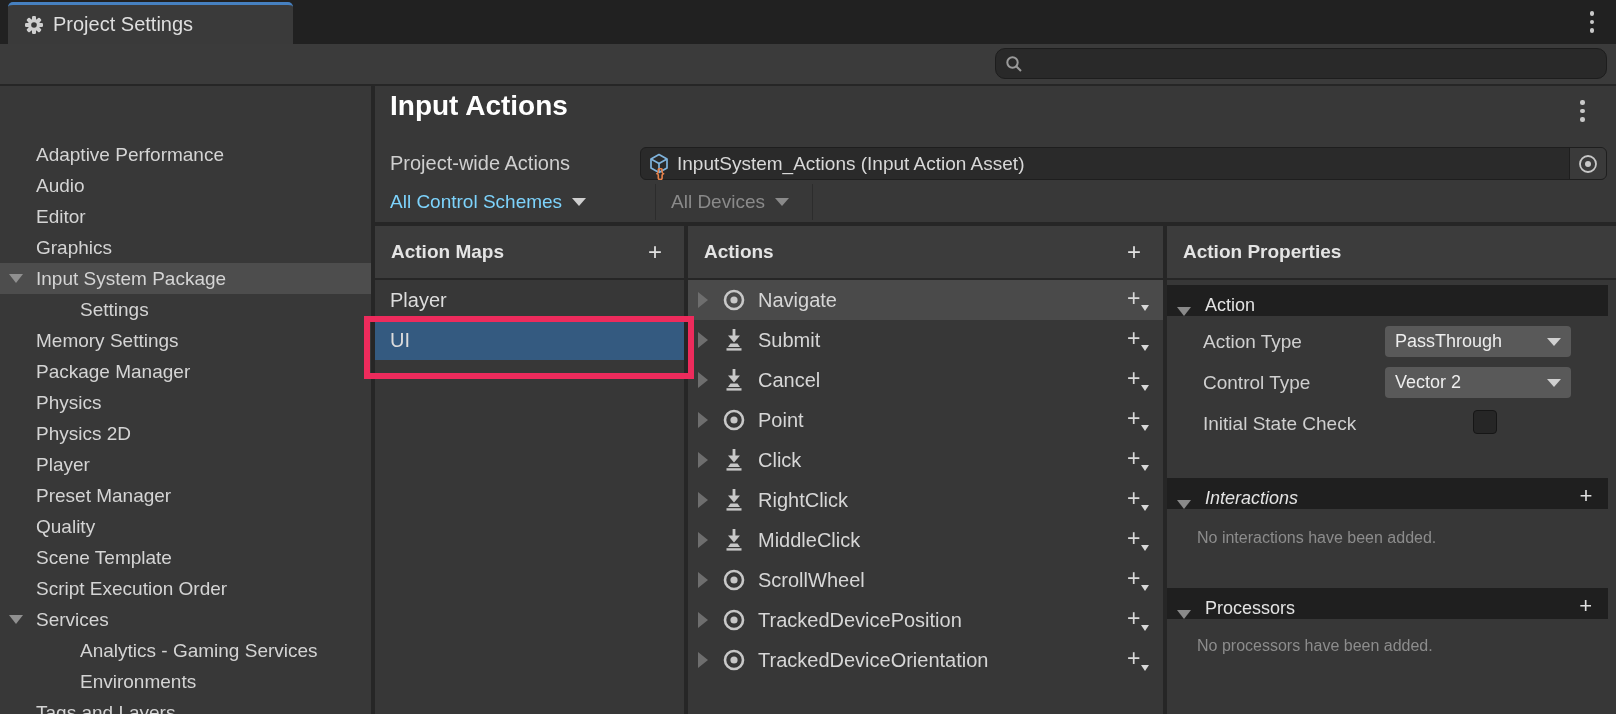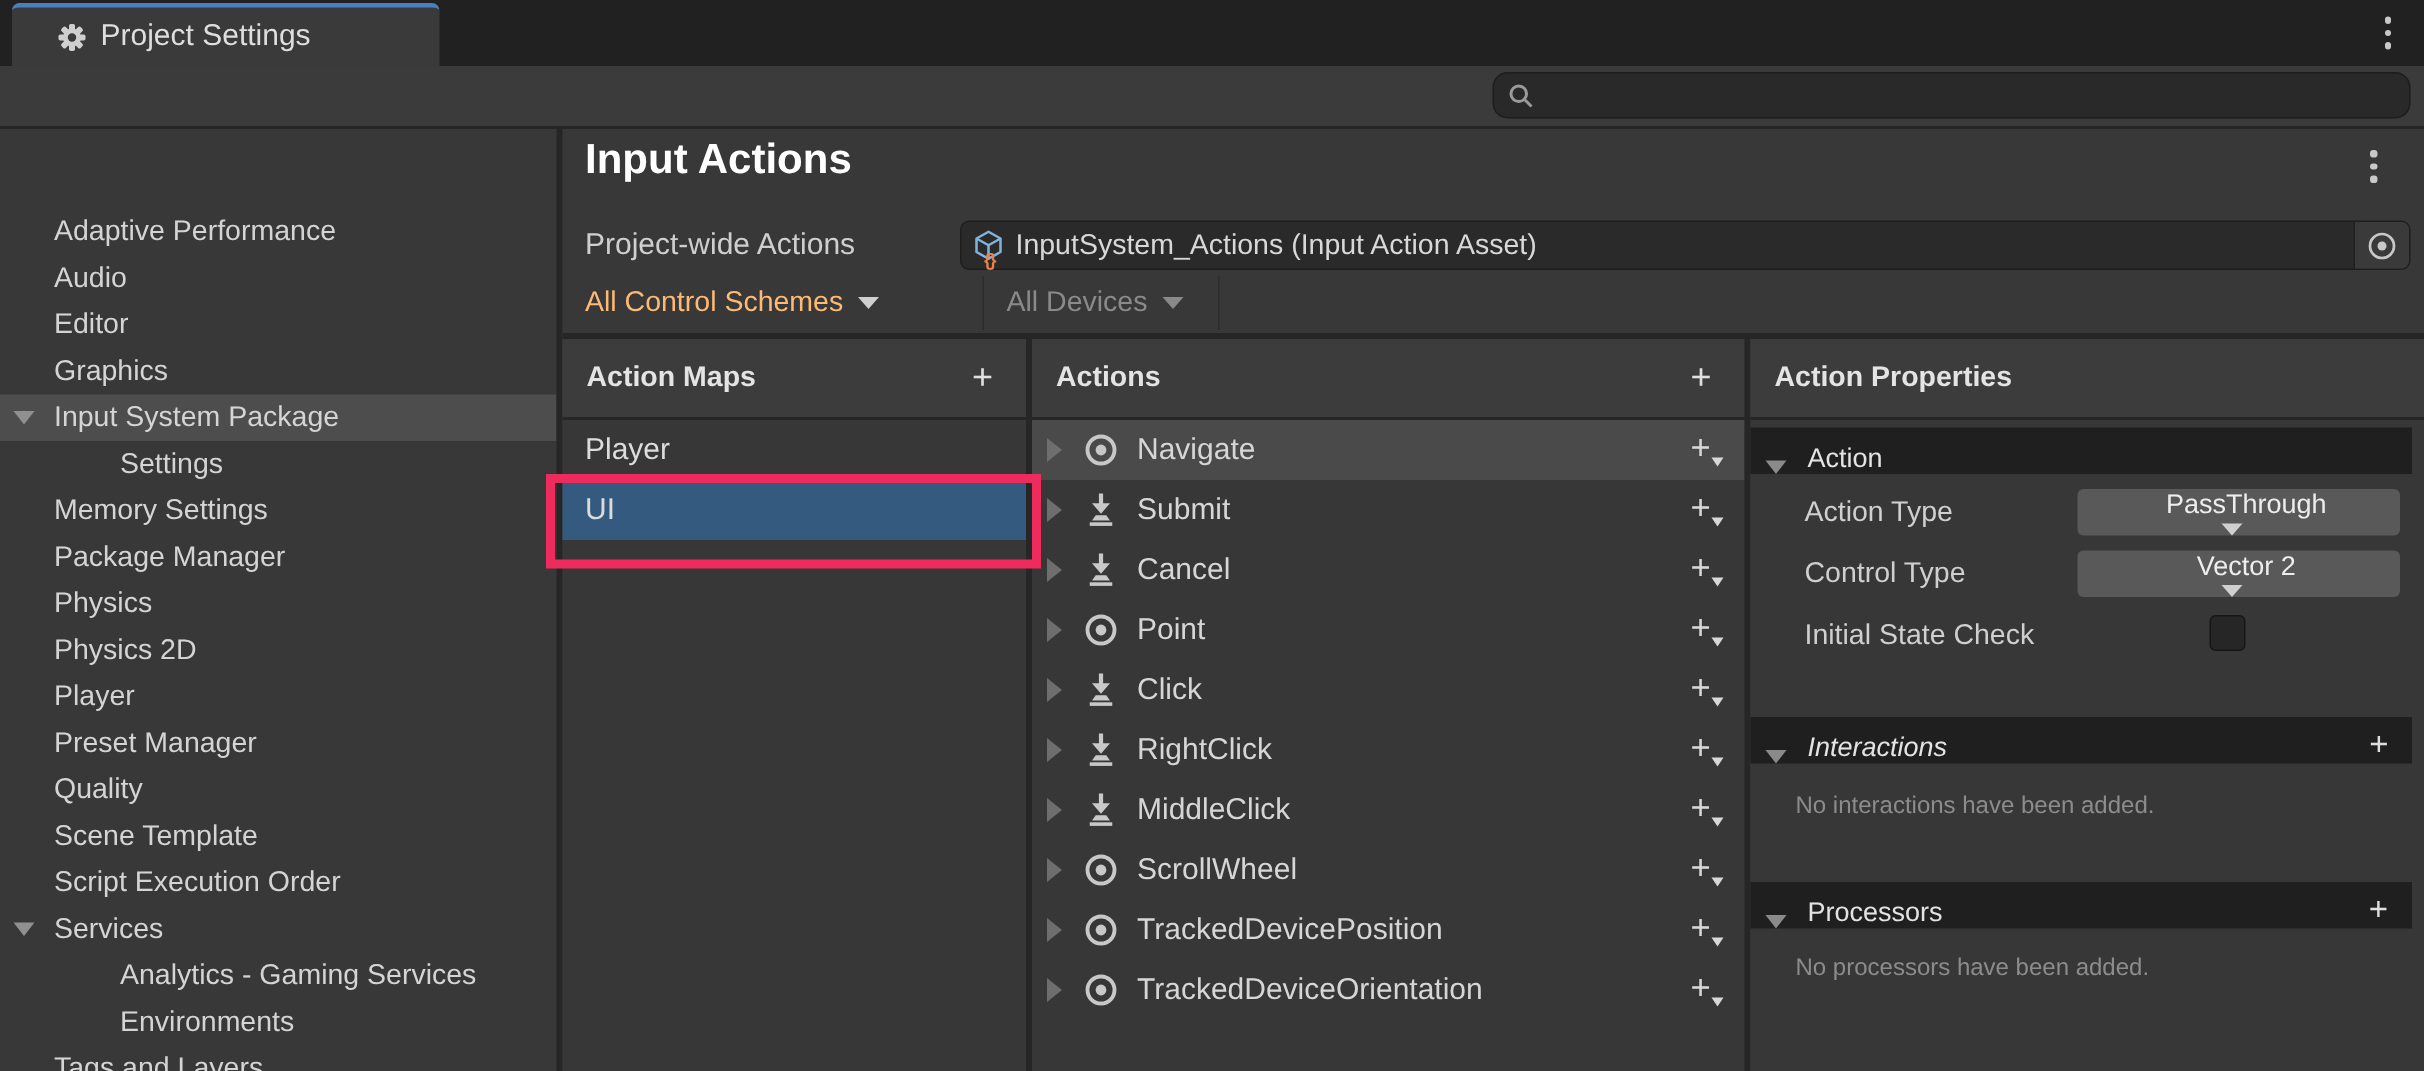--- a/index.html
+++ b/index.html
@@ -11,21 +11,21 @@
     --icon:#c8c8c8;
   }
   html,body{margin:0;padding:0;background:#191919;}
   body{font-family:"Liberation Sans", sans-serif; -webkit-font-smoothing:antialiased;}
   #stage{position:relative;width:1616px;height:714px;background:var(--bg);overflow:hidden;}
 
   
   .tabbar{position:absolute;left:0;top:0;width:1616px;height:44px;background:var(--tabstrip);}
   .tab{position:absolute;left:8px;top:2px;width:285px;height:42px;background:var(--tabbg);
        border-top:3px solid var(--tab-accent,#4680c0);border-radius:5px 5px 0 0;
-       display:flex;align-items:center;gap:9px;padding-left:30px;box-sizing:border-box;}
+       display:flex;align-items:center;gap:9px;padding-left:16px;box-sizing:border-box;}
   .tab-title{font-size:20px;color:#dedede;}
   .kebab{display:flex;flex-direction:column;gap:4px;align-items:center;cursor:pointer;}
   .kebab i{width:4.5px;height:4.5px;border-radius:50%;background:#c9c9c9;display:block;}
   .kebab.top{position:absolute;right:22px;top:11px;}
 
   
   .toolbar{position:absolute;left:0;top:44px;width:1616px;height:42px;background:var(--toolbar);
            border-bottom:2px solid var(--line);box-sizing:border-box;}
   .search{position:absolute;left:995px;top:4px;width:612px;height:31px;background:var(--field);
           border:1px solid var(--field-border);border-radius:10px;display:flex;align-items:center;
@@ -52,21 +52,21 @@
   .obj-field{position:absolute;left:265px;top:61px;width:967px;height:33px;background:#2a2a2a;
              border:1px solid #1e1e1e;border-radius:6px;display:flex;align-items:center;box-sizing:border-box;cursor:pointer;}
   .obj-icon{position:relative;width:24px;height:24px;margin-left:6px;flex:0 0 auto;}
   .obj-braces{position:absolute;left:9px;bottom:-4px;font-size:12px;font-weight:bold;color:#e8824a;letter-spacing:-1px;}
   .obj-text{font-size:19px;color:#d8d8d8;margin-left:6px;white-space:nowrap;overflow:hidden;flex:1;}
   .obj-picker{flex:0 0 36px;height:31px;background:#3a3a3a;border-left:1px solid #1e1e1e;
               border-radius:0 5px 5px 0;display:flex;align-items:center;justify-content:center;cursor:pointer;}
 
   .schemes-row{position:absolute;left:0;top:96px;width:1241px;height:44px;border-bottom:4px solid var(--line);box-sizing:border-box;}
   .dd-flat{position:absolute;top:0;height:40px;display:flex;align-items:center;gap:10px;cursor:pointer;}
-  .dd-flat .lbl{font-size:19px;color:#fdba74;}
+  .dd-flat .lbl{font-size:19px;color:#7dd3fc;}
   .dd-flat.disabled .lbl{color:#8a8a8a;}
   .carat{width:0;height:0;border-left:7px solid transparent;border-right:7px solid transparent;border-top:8px solid #cfcfcf;}
   .dd-flat.disabled .carat{border-top-color:#8a8a8a;}
   .vsep{position:absolute;top:2px;width:1px;height:36px;background:#2c2c2c;}
 
   
   .panel{position:absolute;top:140px;height:488px;background:var(--bg-list);}
   .panel-hdr{position:relative;height:54px;background:var(--bg-hdr);border-bottom:2px solid var(--line);box-sizing:border-box;
              display:flex;align-items:center;}
   .panel-hdr .ph-title{font-size:19px;font-weight:bold;color:#e4e4e4;padding-left:16px;}
@@ -90,22 +90,22 @@
               border:6px solid var(--annotation,#ed2b5c);box-sizing:border-box;z-index:30;pointer-events:none;}
 
   
   .strip{position:absolute;left:0;width:calc(100% - 8px);height:31px;background:var(--strip);
          display:flex;align-items:flex-end;cursor:pointer;}
   .strip .s-fold{width:0;height:0;border-left:7px solid transparent;border-right:7px solid transparent;
          border-top:9px solid #8a8a8a;margin-left:10px;}
   .strip .s-title{font-size:18px;color:#e3e3e3;margin-left:14px;}
   .strip .s-plus{position:absolute;right:16px;font-size:22px;color:#dfdfdf;cursor:pointer;}
   .prop-label{position:absolute;left:36px;height:31px;line-height:31px;font-size:19px;color:#cfcfcf;}
-  .dd{position:absolute;left:218px;width:215px;height:31px;background:var(--dd);border-radius:4px;
-      display:flex;align-items:center;box-sizing:border-box;cursor:pointer;flex-direction:column;}
+  .dd{position:absolute;left:218px;width:186px;height:31px;background:var(--dd);border-radius:4px;
+      display:flex;align-items:center;box-sizing:border-box;cursor:pointer;}
   .dd .dd-val{font-size:18px;color:#ededed;padding-left:10px;flex:1;}
   .dd .carat{margin-right:10px;border-top-color:#d0d0d0;}
   .checkbox{position:absolute;left:306px;width:24px;height:24px;background:#262626;border:1px solid #161616;
       border-radius:4px;box-sizing:border-box;cursor:pointer;}
   .empty-msg{position:absolute;left:30px;font-size:16px;color:var(--muted);white-space:nowrap;}
   svg{display:block;}
 </style>
 </head>
 <body>
 

